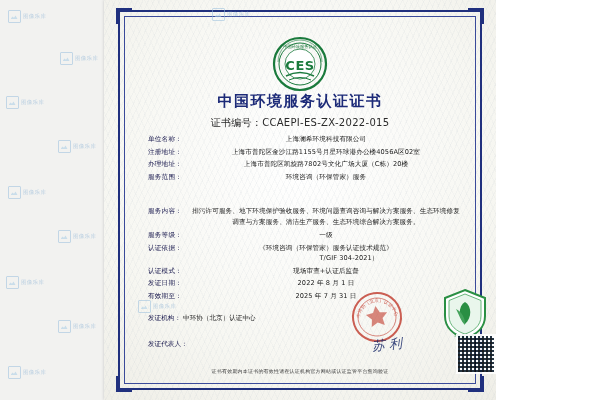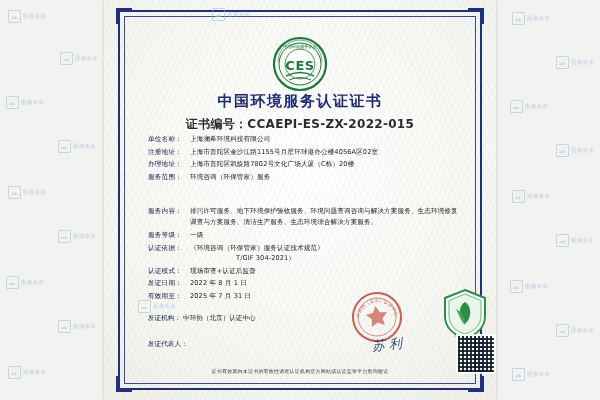--- a/index.html
+++ b/index.html
@@ -8,21 +8,21 @@
   }
   body {
     width: 600px;
     height: 400px;
     overflow: hidden;
     font-family: "DejaVu Sans", sans-serif;
     background: #ffffff;
   }
   #page {
     position: relative;
-    width: 600px;
+    width: 496px;
     height: 400px;
     background: #f2f2f0;
     overflow: hidden;
   }
   
   #watermarks {
     position: absolute;
     inset: 0;
     z-index: 5;
     pointer-events: none;
@@ -154,24 +154,23 @@
     color: #1c2a78;
     letter-spacing: 1.5px;
     font-family: "DejaVu Sans", sans-serif;
   }
   #certno {
     position: absolute;
     left: 0;
     right: 0;
     top: 116px;
     text-align: center;
-    font-size: 12px;
+    font-size: 10px;
     color: #2b2b2b;
     letter-spacing: 0.3px;
-    font-weight: bold;
   }
 
   #fields {
     position: absolute;
     left: 44px;
     right: 34px;
     top: 134px;
     font-size: 6.6px;
     line-height: 10.4px;
     color: #1b1b1b;
@@ -184,20 +183,21 @@
   .field .lab {
     flex: none;
     width: 42px;
     color: #14144a;
     letter-spacing: 0.2px;
   }
   .field .val {
     flex: 1;
     color: #1b1b1b;
     letter-spacing: 0.1px;
+    text-align: center;
   }
   .field .val .line { display: block; }
   .field.tall { margin-bottom: 3px; margin-top: 24px; }
   .indent { padding-left: 6px; margin-left: 40px; }
 
   
   #red-seal {
     position: absolute;
     left: 246px;
     top: 290px;

